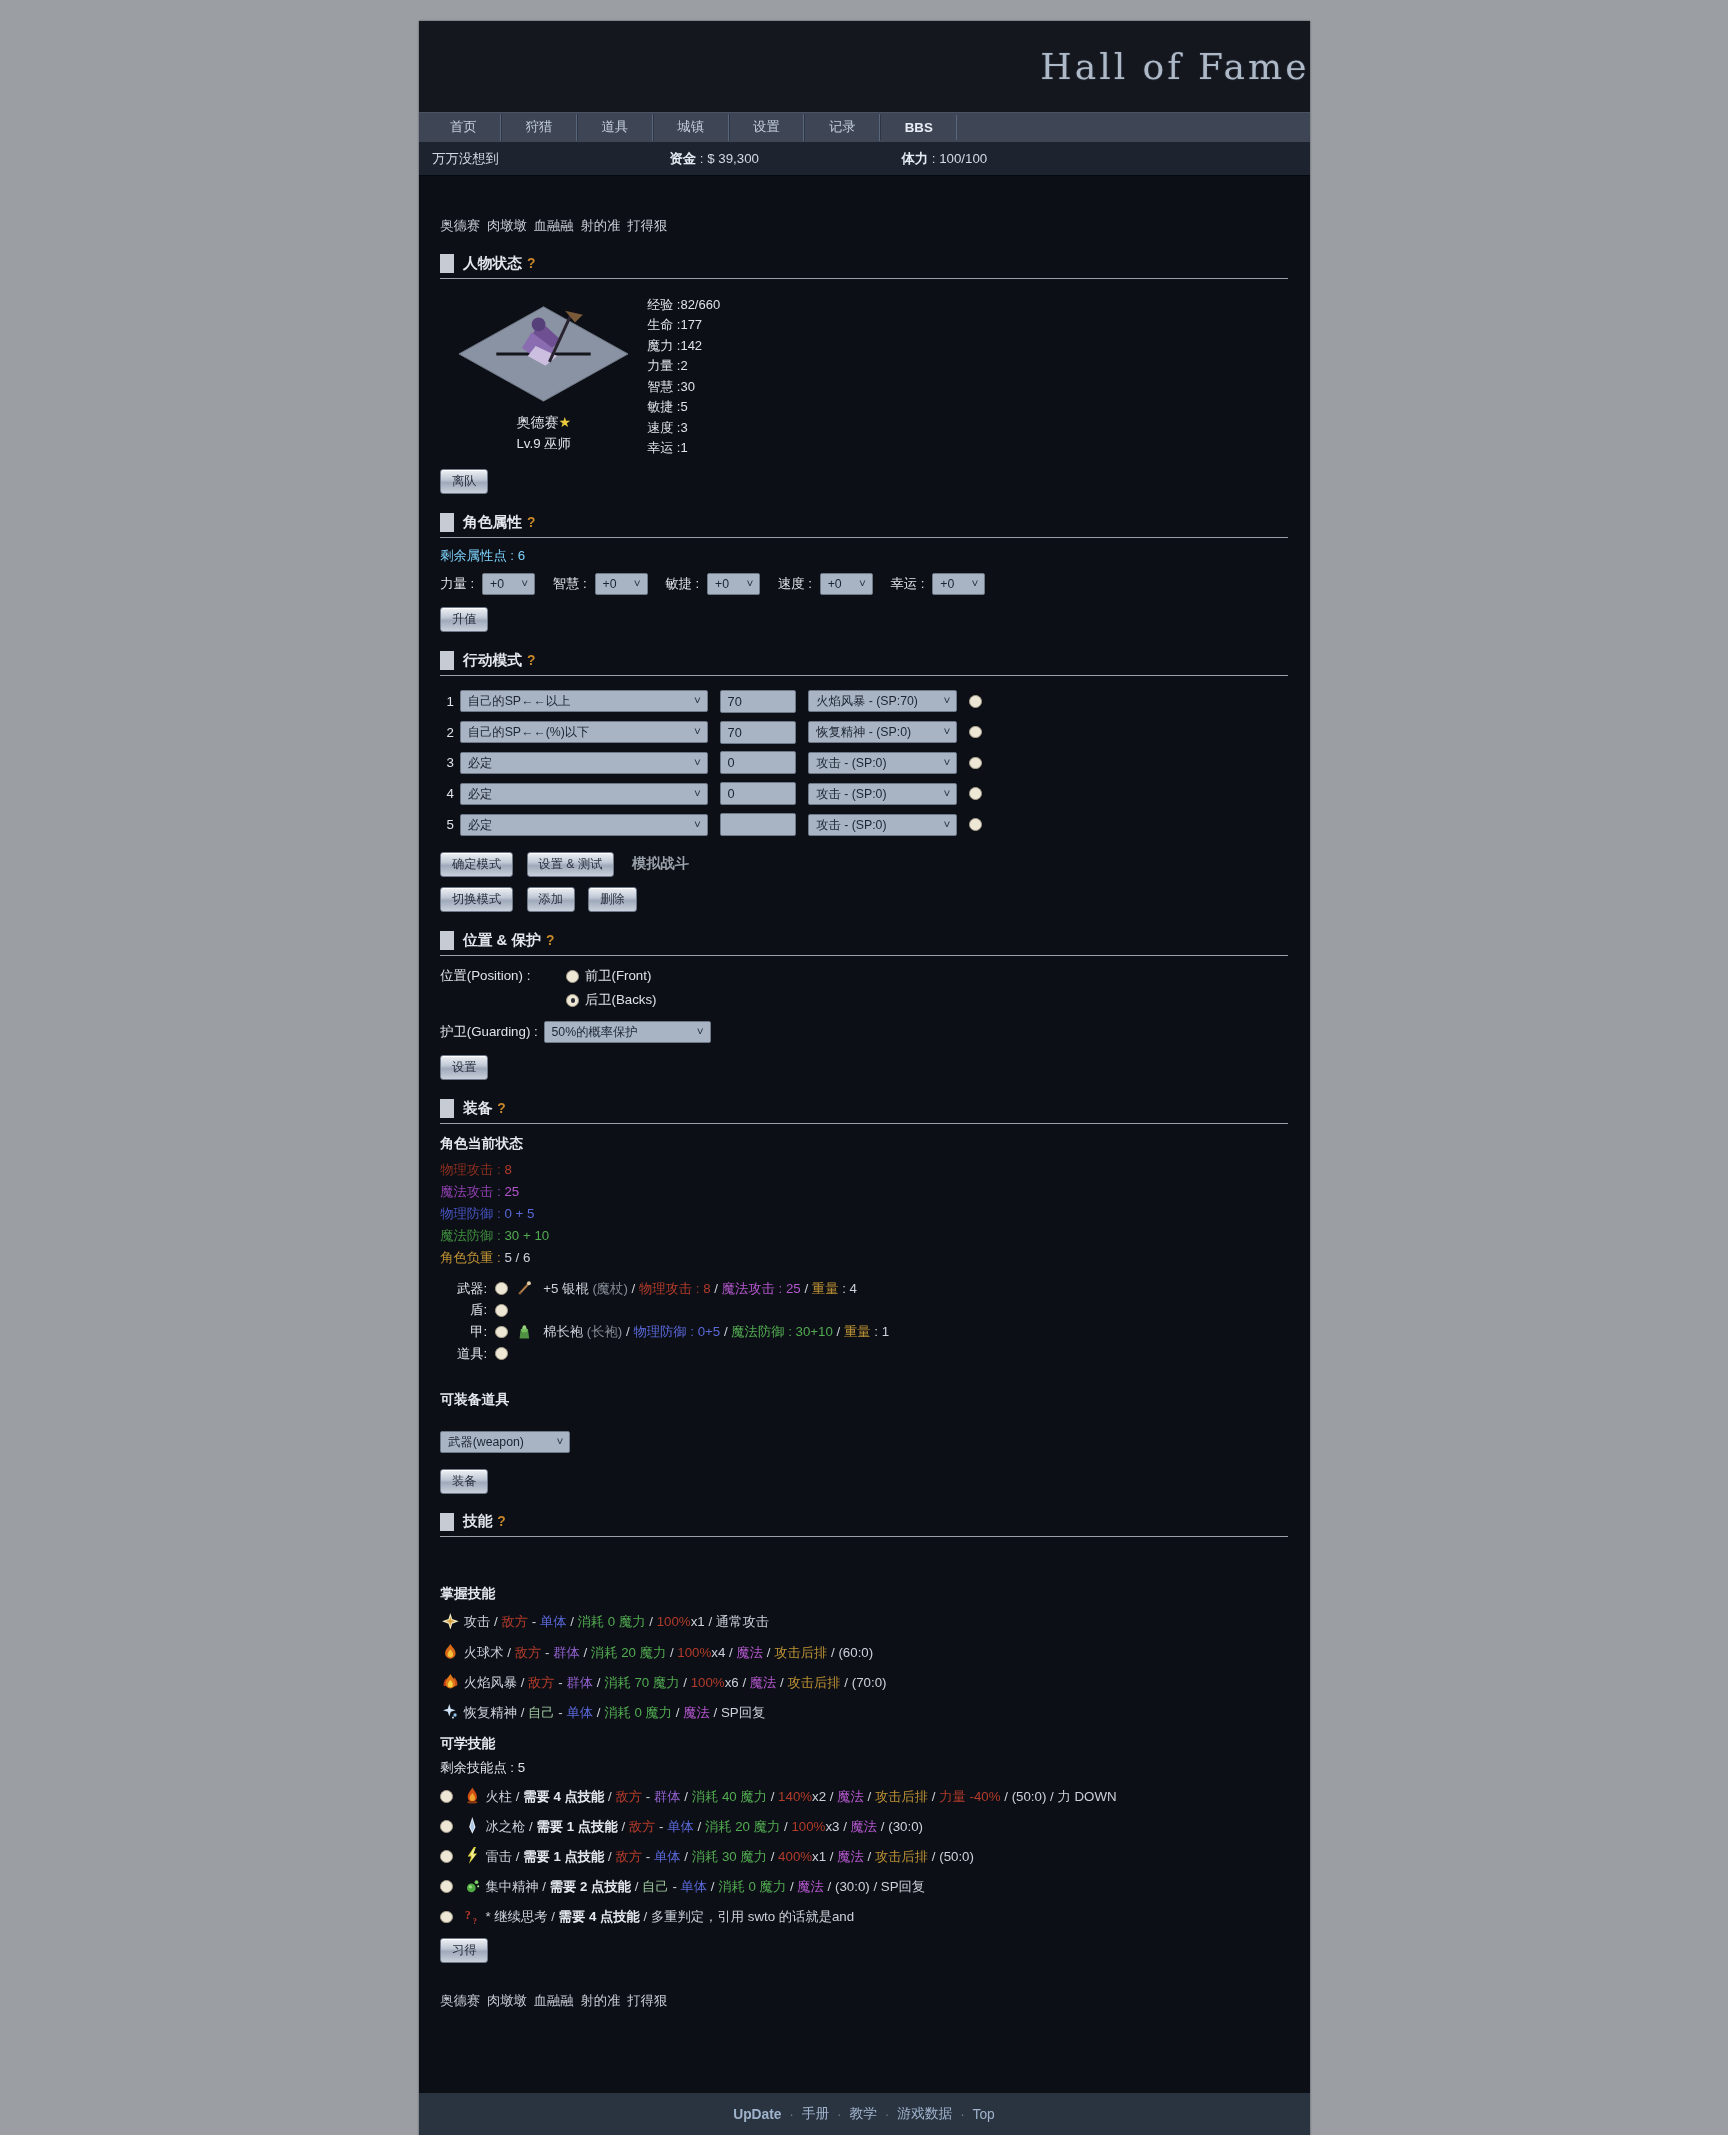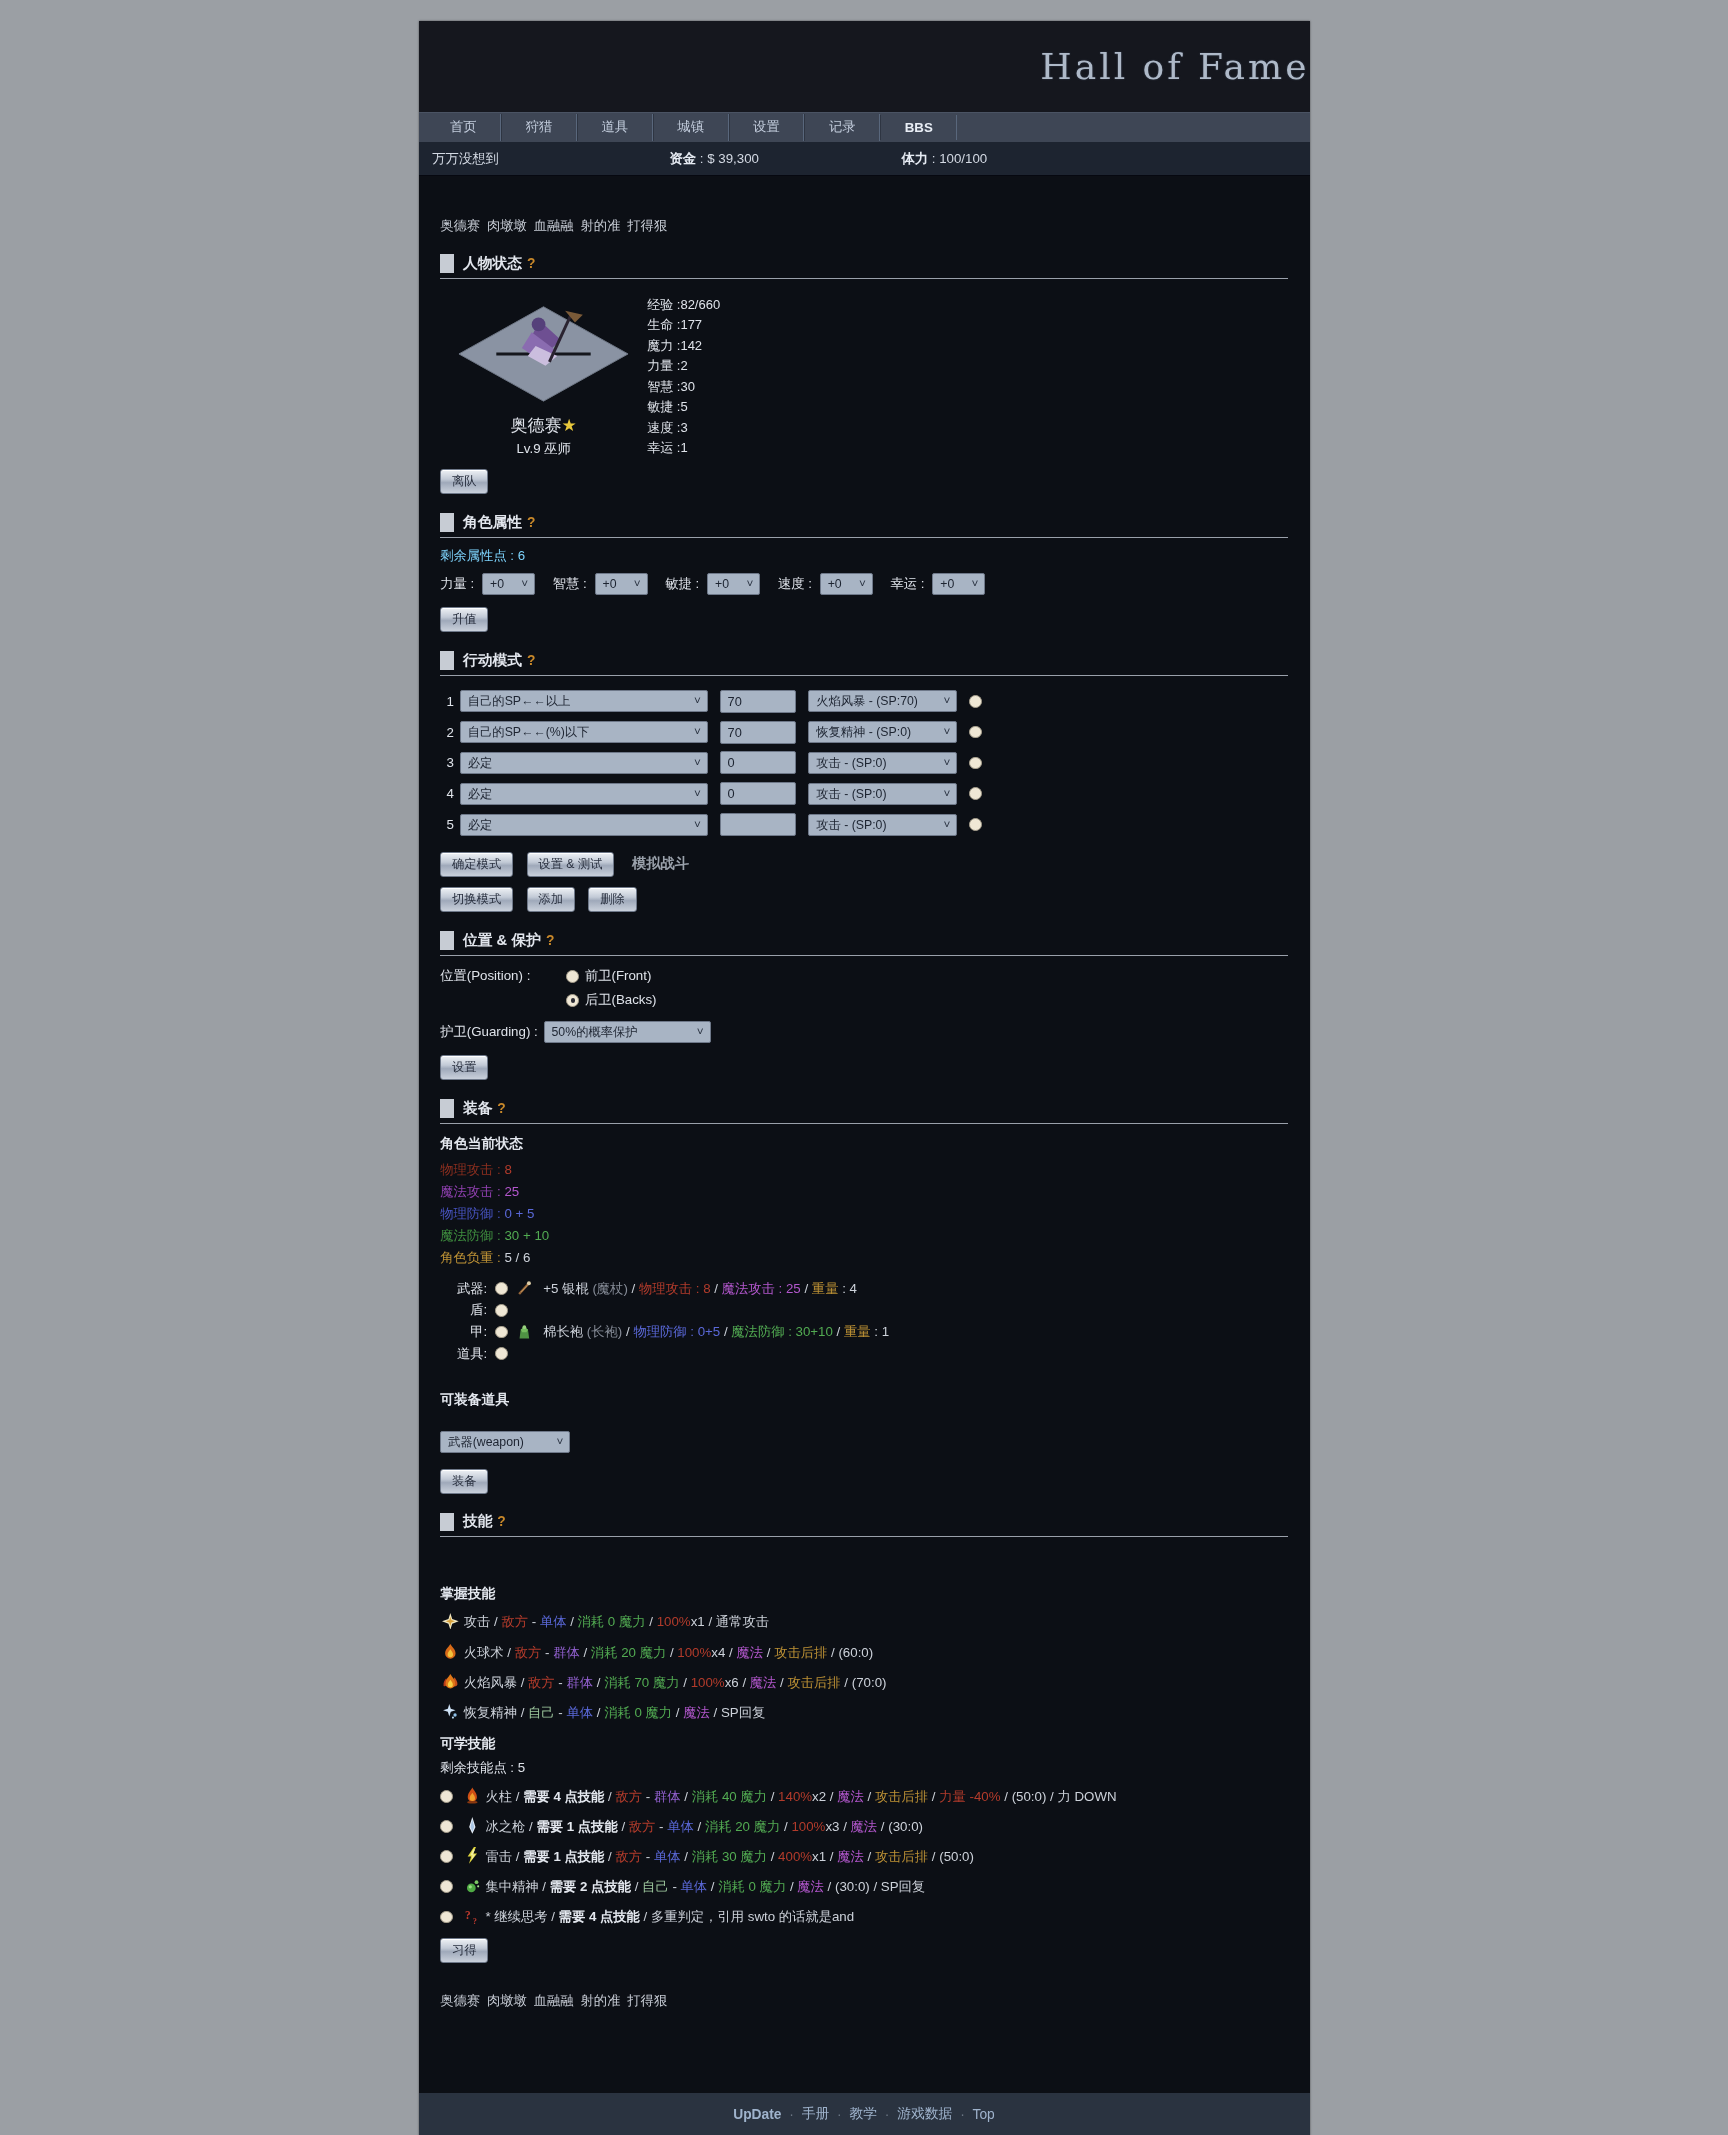--- a/index.html
+++ b/index.html
@@ -23,21 +23,21 @@
   .party-row{margin:41px 0 9.9px;}
   .party-row.bottom{margin:29.6px 0 0;}
   .party-link{color:#c6cbd4;text-decoration:none;margin-right:6.9px;font-size:13.3px;}
   .sec-head{display:flex;align-items:center;border-bottom:1px solid #9aa0aa;padding:3px 0 4.9px;margin:15.8px 0 9.9px;}
   .sec-bullet{display:inline-block;width:13.8px;height:18.7px;background:#c7ccd4;margin-right:8.9px;}
   .sec-title{font-weight:bold;color:#e2e6ed;font-size:14.8px;}
   .sec-q{color:#c8882a;font-weight:bold;margin-left:4.9px;font-size:13.8px;text-decoration:none;}
   
   .char-panel{display:flex;margin:13.8px 0 5.9px;}
   .char-left{width:207px;text-align:center;}
-  .char-name{color:#dfe3ea;font-size:17px;margin-top:2px;}
+  .char-name{color:#dfe3ea;font-size:14px;margin-top:2px;}
   .char-star{color:#e8c83c;}
   .char-class{color:#dfe3ea;font-size:13.3px;margin-top:3px;}
   .char-stats{padding-top:2px;}
   .stat-line{color:#dfe3ea;font-size:13px;line-height:1.58;}
   
   .btn{display:inline-block;background:linear-gradient(180deg,#eef1f5 0%,#c2cad6 40%,#9fa9ba 55%,#c9d0db 100%);border:1px solid #6e7889;border-radius:3px;color:#2a3140;font-size:12.3px;padding:3px 10.8px;cursor:pointer;font-family:inherit;box-shadow:inset 0 1px 0 #ffffff;}
   .btn-row{margin:9.9px 0;}
   .btn-row .btn{margin-right:9.9px;}
   .sim-link{color:#9aa1ab;font-weight:bold;font-size:14.3px;text-decoration:none;margin-left:3.9px;}
   

